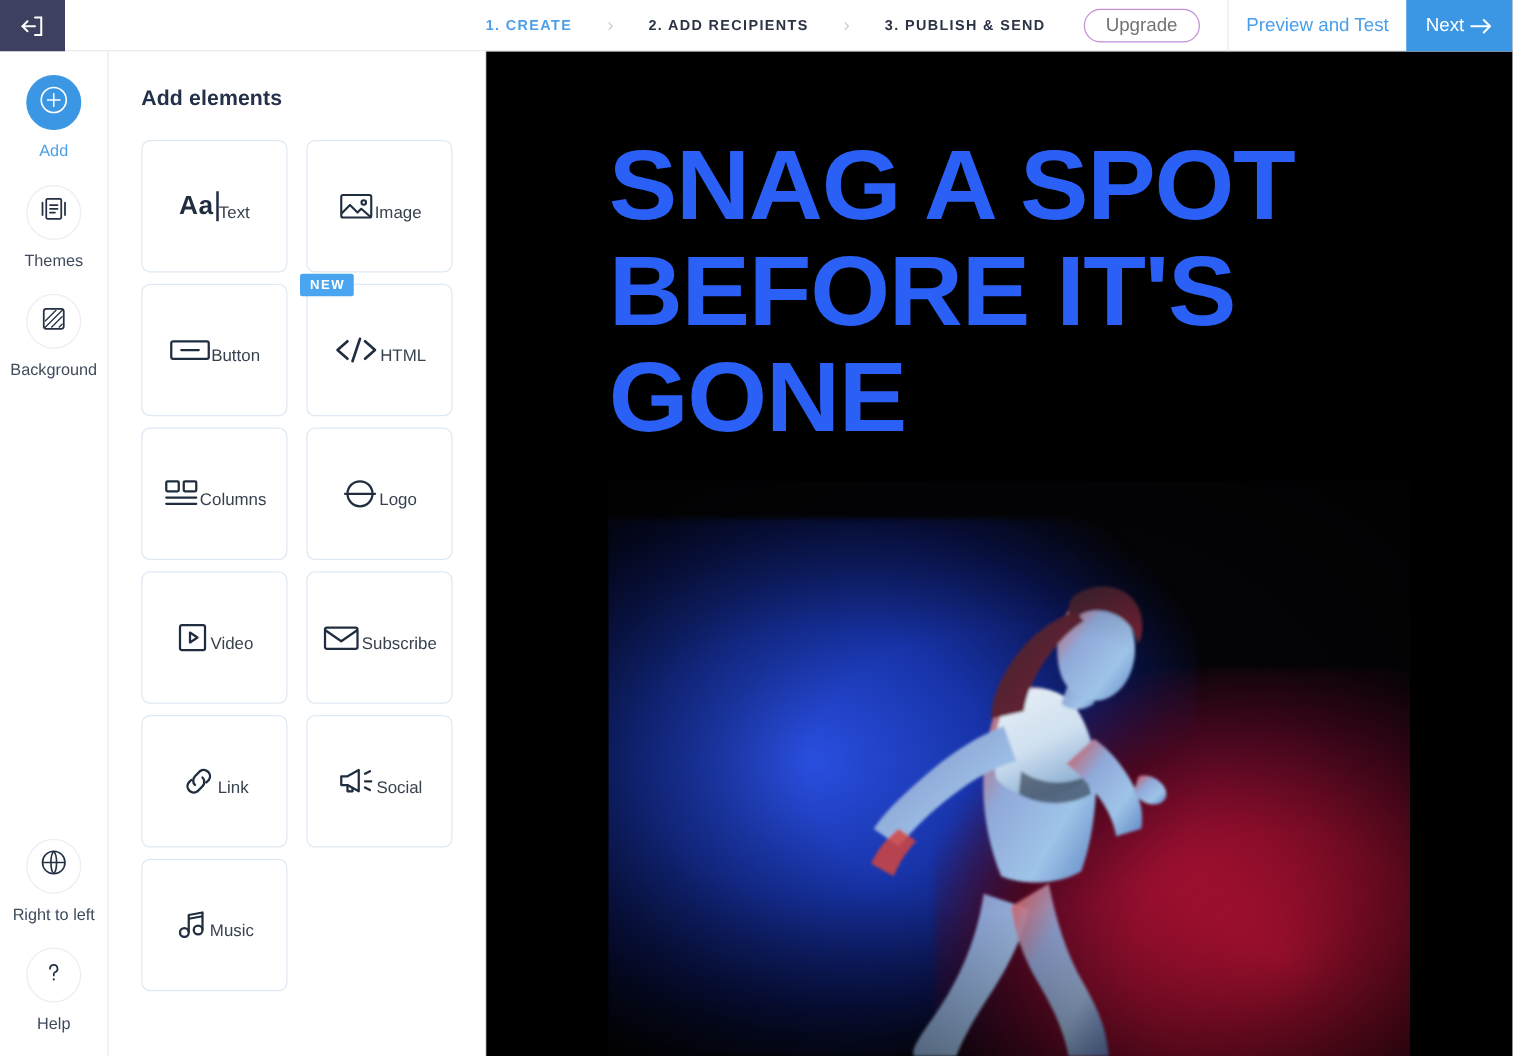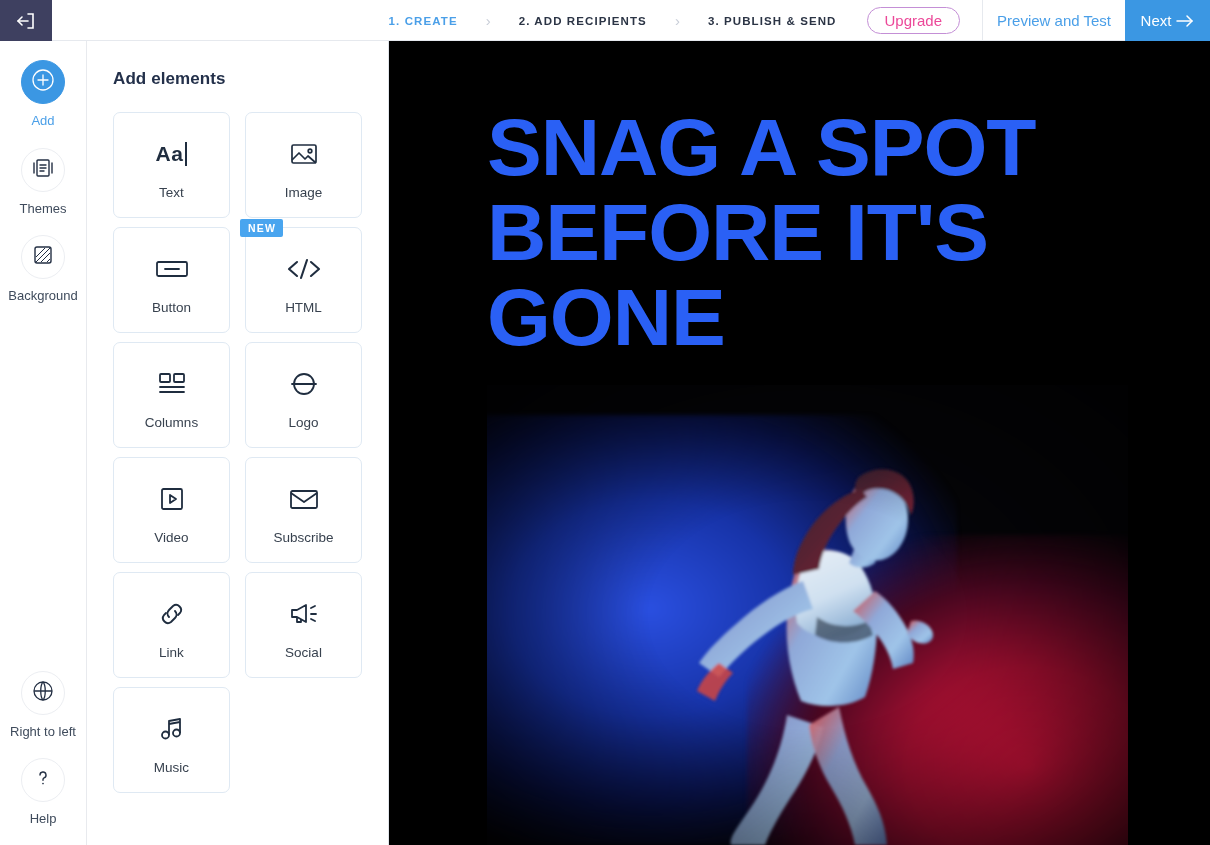--- a/index.html
+++ b/index.html
@@ -31,21 +31,21 @@
     padding: 0 2px;
   }
   .step.active { color: #4a9fe8; }
   .step-sep {
     color: #c9ced8; font-size: 15px; margin: 0 26px;
     user-select: none; line-height: 1;
   }
   #upgrade-btn {
     margin-left: 28px; height: 27px; padding: 0 17px;
     border: 1px solid #c48fd6; border-radius: 14px;
-    color: #ec4899; background: #fff; font-size: 15px;
+    color: #737373; background: #fff; font-size: 15px;
     display: flex; align-items: center; cursor: pointer;
     font-family: "Liberation Sans", sans-serif;
   }
   #header-right { display: flex; align-items: stretch; margin-left: 22px; }
   #preview-btn {
     display: flex; align-items: center; padding: 0 14px;
     color: #4a9fe8; font-size: 15px; cursor: pointer;
     border-left: 1px solid #e6e9ee; height: 41px;
   }
   #next-btn {
@@ -89,21 +89,21 @@
     margin: 28px 0 0 25px; font-size: 17px; font-weight: bold;
     color: #23304a; letter-spacing: .1px;
   }
   #tiles {
     margin: 23px 0 0 25px; width: 252px;
     display: grid; grid-template-columns: 117px 117px; gap: 9px 15px;
   }
   .tile {
     position: relative; width: 117px; height: 106px;
     border: 1px solid #dfe9f3; border-radius: 7px; background: #fff;
-    display: flex; flex-direction: column; align-items: center;
+    display: flex; align-items: center;
     justify-content: center; cursor: pointer;
   }
   .tile-icon {
     height: 46px; display: flex; align-items: center; justify-content: center;
     color: #1f2d3f;
   }
   .tile-label { margin-top: 8px; font-size: 13.5px; color: #38424f; }
   .badge-new {
     position: absolute; top: -9px; left: -6px;
     background: #49a5ef; color: #fff; font-size: 10.5px; font-weight: bold;

